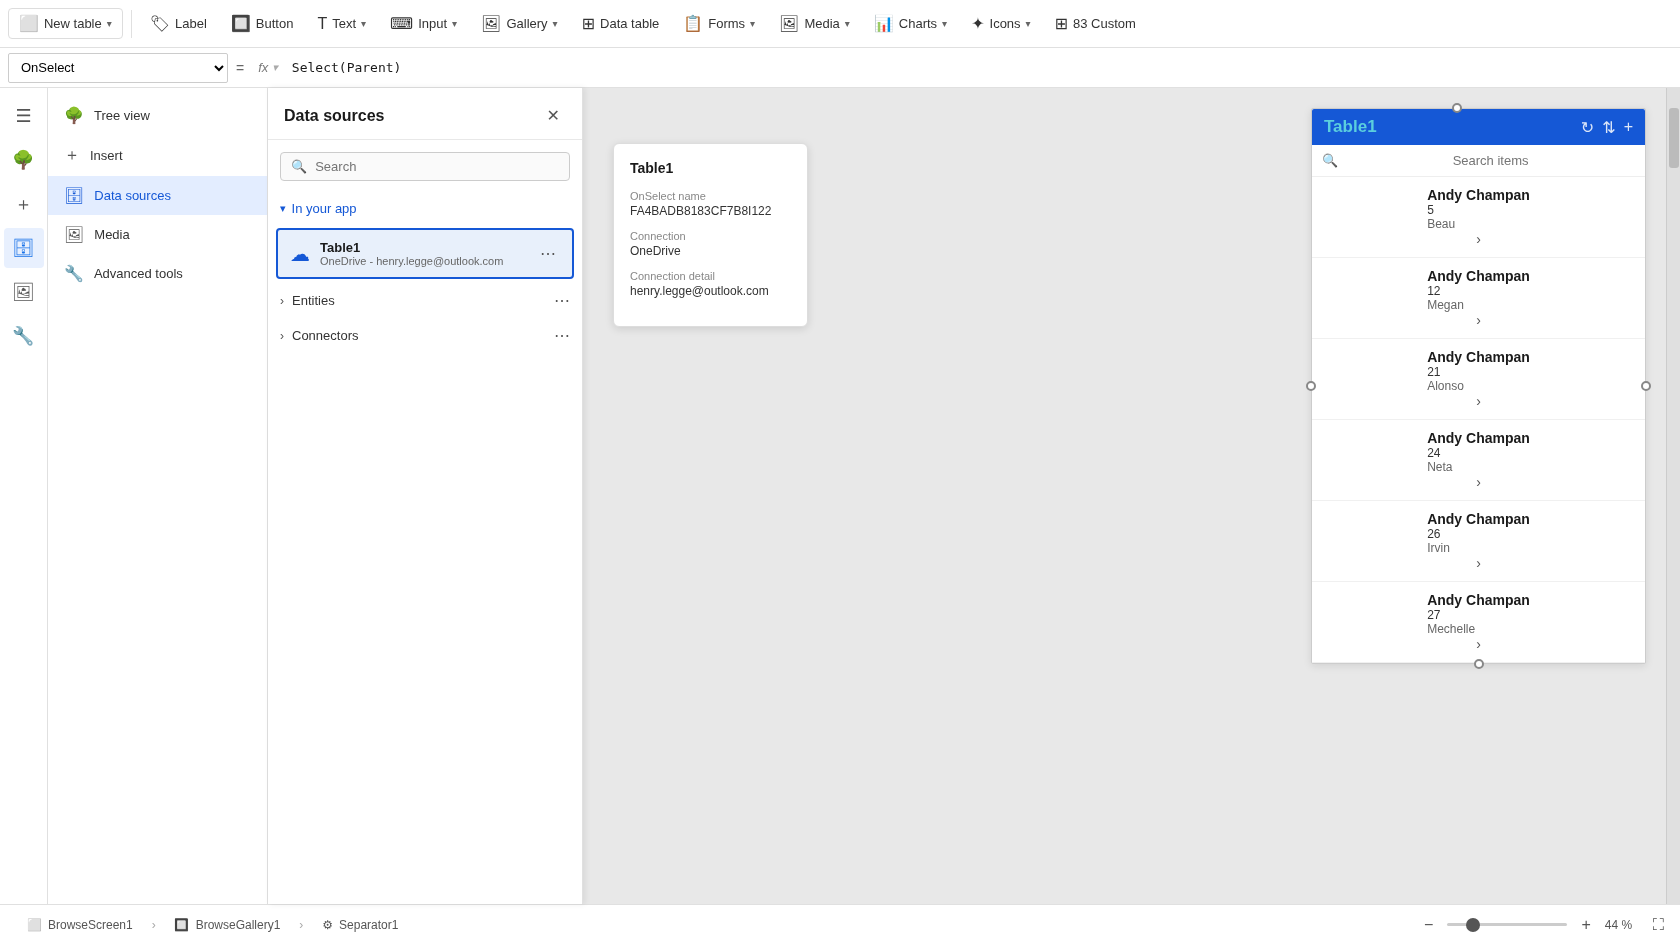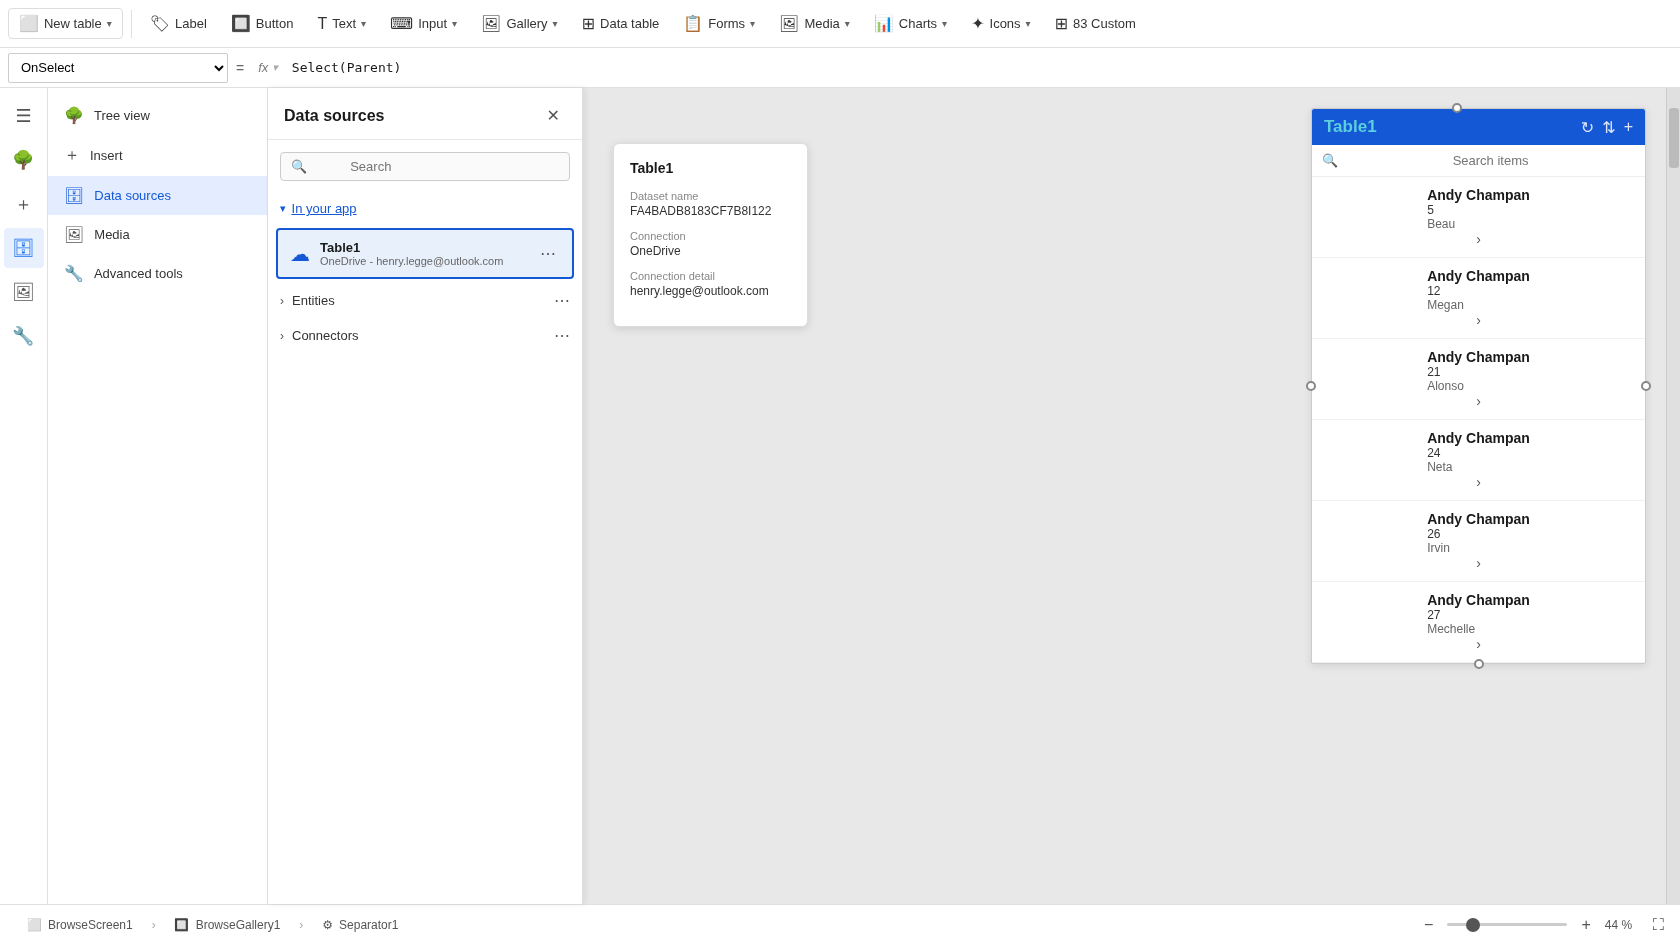--- a/index.html
+++ b/index.html
@@ -98,30 +98,30 @@
     .panel-close-btn { cursor: pointer; color: #555; font-size: 16px; padding: 2px 6px; border-radius: 3px; }
 
     .panel-search {
       display: flex; align-items: center; gap: 8px;
       margin: 12px 12px; padding: 6px 10px;
       border: 1px solid #ccc; border-radius: 4px;
       background: #fafafa;
     }
     .panel-search input {
       border: none; outline: none; background: transparent;
-      font-size: 13px; color: #333; width: 100%; margin-left: 35px;
+      font-size: 13px; color: #333; width: 100%;
     }
     .panel-search-icon { color: #888; font-size: 13px; }
 
     .section-header {
       display: flex; align-items: center; gap: 6px;
       padding: 8px 12px; cursor: pointer; color: #1558d6;
     }
     .section-header .chevron { font-size: 11px; }
-    .section-header .section-label { font-size: 13px; font-weight: 500; text-decoration: underline; }
+    .section-header .section-label { font-size: 13px; font-weight: 500; }
 
     .table-item {
       display: flex; align-items: center;
       padding: 10px 12px; cursor: pointer; gap: 10px;
       border: 2px solid #1558d6; border-radius: 4px;
       background: #e8f0fb; margin: 4px 8px;
     }
     .table-item-icon { font-size: 20px; color: #1558d6; }
     .table-item-text { flex: 1; }
     .table-item-name { font-size: 13px; font-weight: 600; color: #1a1a1a; }
@@ -399,21 +399,21 @@
       </div>
       <span class="section-row-menu">⋯</span>
     </div>
   </div>
 
   <div class="canvas-area">
 
     <div class="info-card">
       <div class="info-card-title">Table1</div>
       <div class="info-row">
-        <div class="info-label">Dataset name</div>
+        <div class="info-label">OnSelect name</div>
         <div class="info-value">FA4BADB8183CF7B8I122</div>
       </div>
       <div class="info-row">
         <div class="info-label">Connection</div>
         <div class="info-value">OneDrive</div>
       </div>
       <div class="info-row">
         <div class="info-label">Connection detail</div>
         <div class="info-value">henry.legge@outlook.com</div>
       </div>

